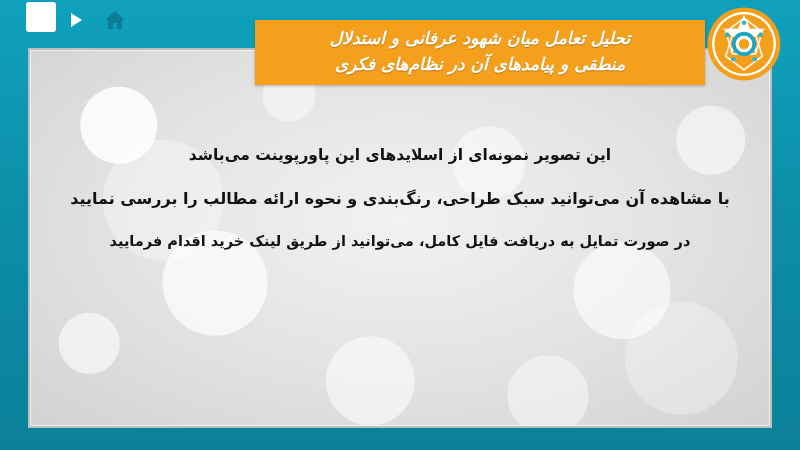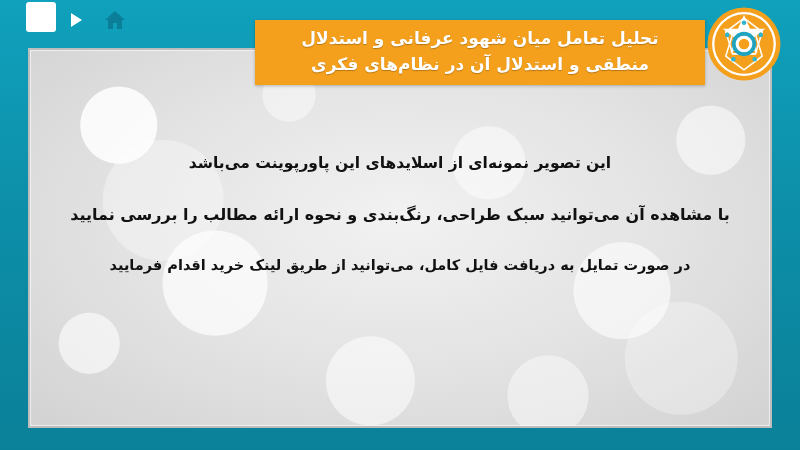--- a/index.html
+++ b/index.html
@@ -68,38 +68,38 @@
     position:relative;
     background:#f5a01c;
     color:#ffffff;
     text-align:center;
     padding:6px 18px 8px 18px;
     font-size:17px;line-height:1.5;
     font-weight:bold;
     text-shadow:0 1px 1px rgba(0,0,0,.25);
     box-shadow:0 1px 3px rgba(0,0,0,.25);
   }
-  .title-bar .ln{display:block;white-space:nowrap;}
+  .title-bar .ln{display:block;white-space:nowrap;font-style:italic;}
 
   
   .medallion{
     position:absolute;top:6px;right:18px;width:76px;height:76px;z-index:26;
   }
 
   
   .body-text{
     position:absolute;right:40px;left:40px;top:130px;
     text-align:center;direction:rtl;
     color:#111111;
     font-size:15.5px;
     line-height:2.25;
     font-weight:bold;
     z-index:10;
   }
-  .body-text p{margin:16px;}
+  .body-text p{margin:8px;}
   .line-2{font-size:16px;}
   .line-3{font-size:14.5px;text-align:center;}
 </style>
 </head>
 <body>
 
 <div class="slide">
 
   <div class="frame-outer"></div>
 
@@ -121,21 +121,21 @@
         <path d="M12 3 L22 12 H19 V21 H14 V15 H10 V21 H5 V12 H2 Z" fill="#0b7f99"></path>
       </svg>
     </div>
   </div>
 
   <div class="panel"></div>
 
   <div class="title-wrap">
     <div class="title-bar">
       <span class="ln">تحلیل تعامل میان شهود عرفانی و استدلال</span>
-      <span class="ln">منطقی و استدلال آن در نظام‌های فکری</span>
+      <span class="ln">منطقی و پیامدهای آن در نظام‌های فکری</span>
     </div>
   </div>
 
   <div class="medallion">
     <svg width="76" height="76" viewBox="0 0 100 100" aria-hidden="true">
       <circle cx="50" cy="50" r="48" fill="#f5a01c"></circle>
       <circle cx="50" cy="50" r="42" fill="#ffffff"></circle>
       <circle cx="50" cy="50" r="39" fill="#f5a01c"></circle>
       <g fill="#ffffff">
         <polygon points="50,12 58,30 78,30 62,42 68,62 50,50 32,62 38,42 22,30 42,30"></polygon>

